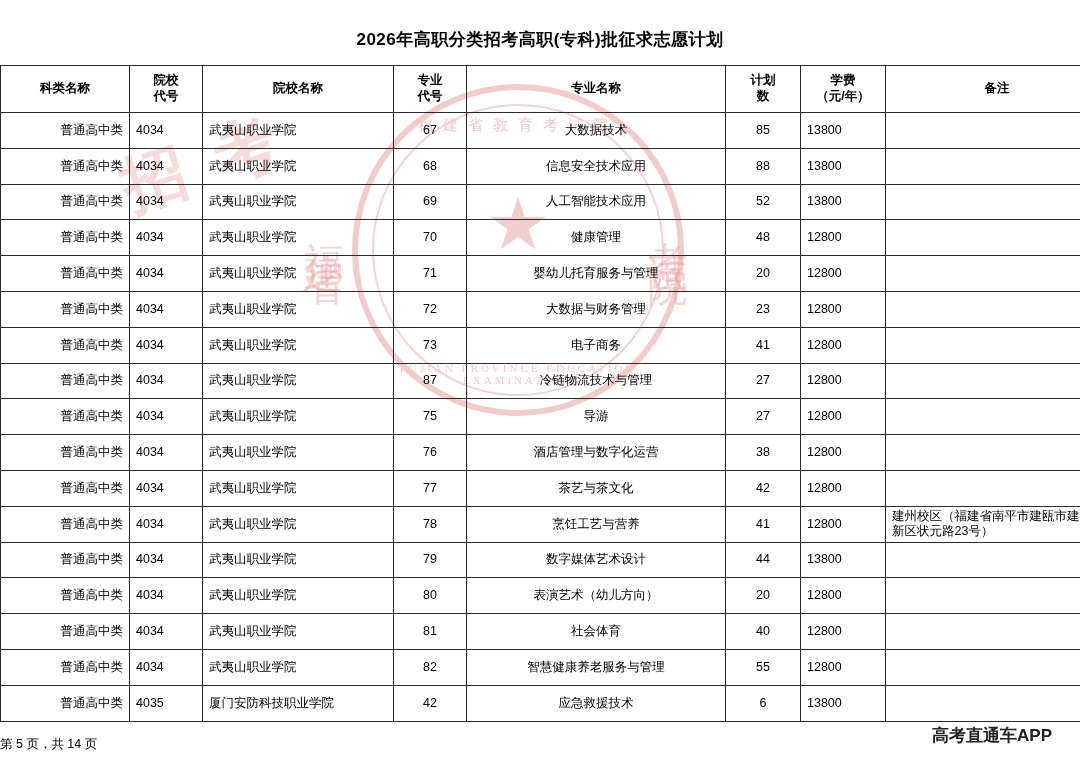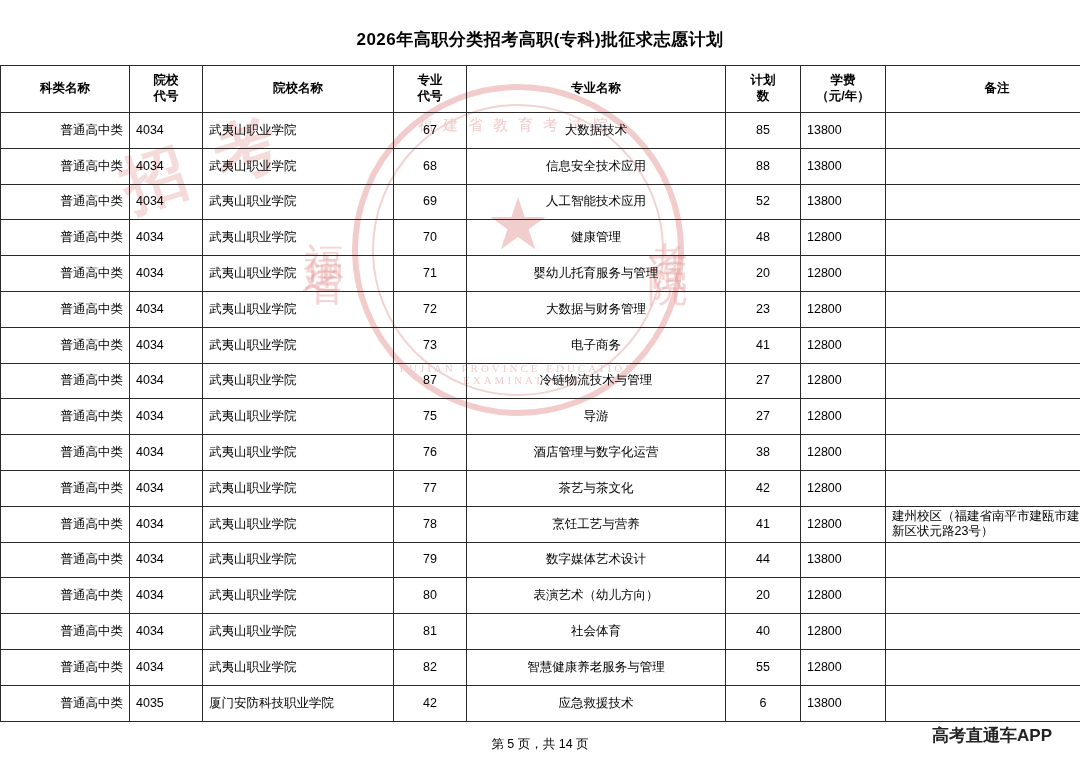--- a/index.html
+++ b/index.html
@@ -166,21 +166,21 @@
   .c-kelei   { width: 116px; text-align: right; padding-left: 10px; }
   .c-ydm     { width: 60px;  text-align: left; }
   .c-yxmc    { width: 178px; text-align: left; padding-left: 6px; }
   .c-zydm    { width: 60px;  text-align: center; }
   .c-zymc    { width: 246px; text-align: center; padding-left: 8px; }
   .c-jhs     { width: 62px;  text-align: center; }
   .c-xf      { width: 72px;  }
   .c-bz      { width: 210px; text-align: left; padding-left: 8px; line-height: 1.35; font-size: 12px; }
 
   .footer-page {
-    text-align: center;
+    text-align: left;
     font-size: 12.5px;
     margin-top: 14px;
     font-family: "Liberation Sans", "DejaVu Sans", sans-serif;
   }
   .brand {
     position: absolute;
     right: 28px;
     bottom: 17px;
     font-size: 17px;
     font-weight: bold;

